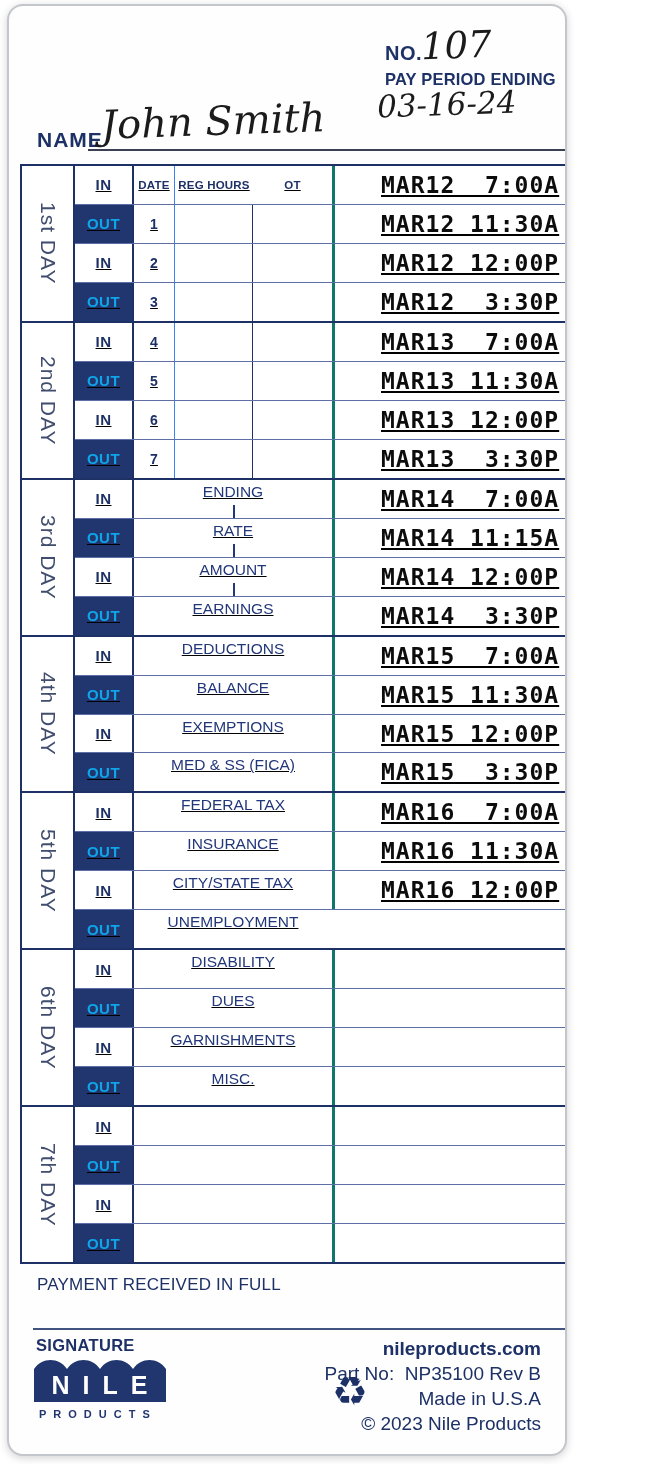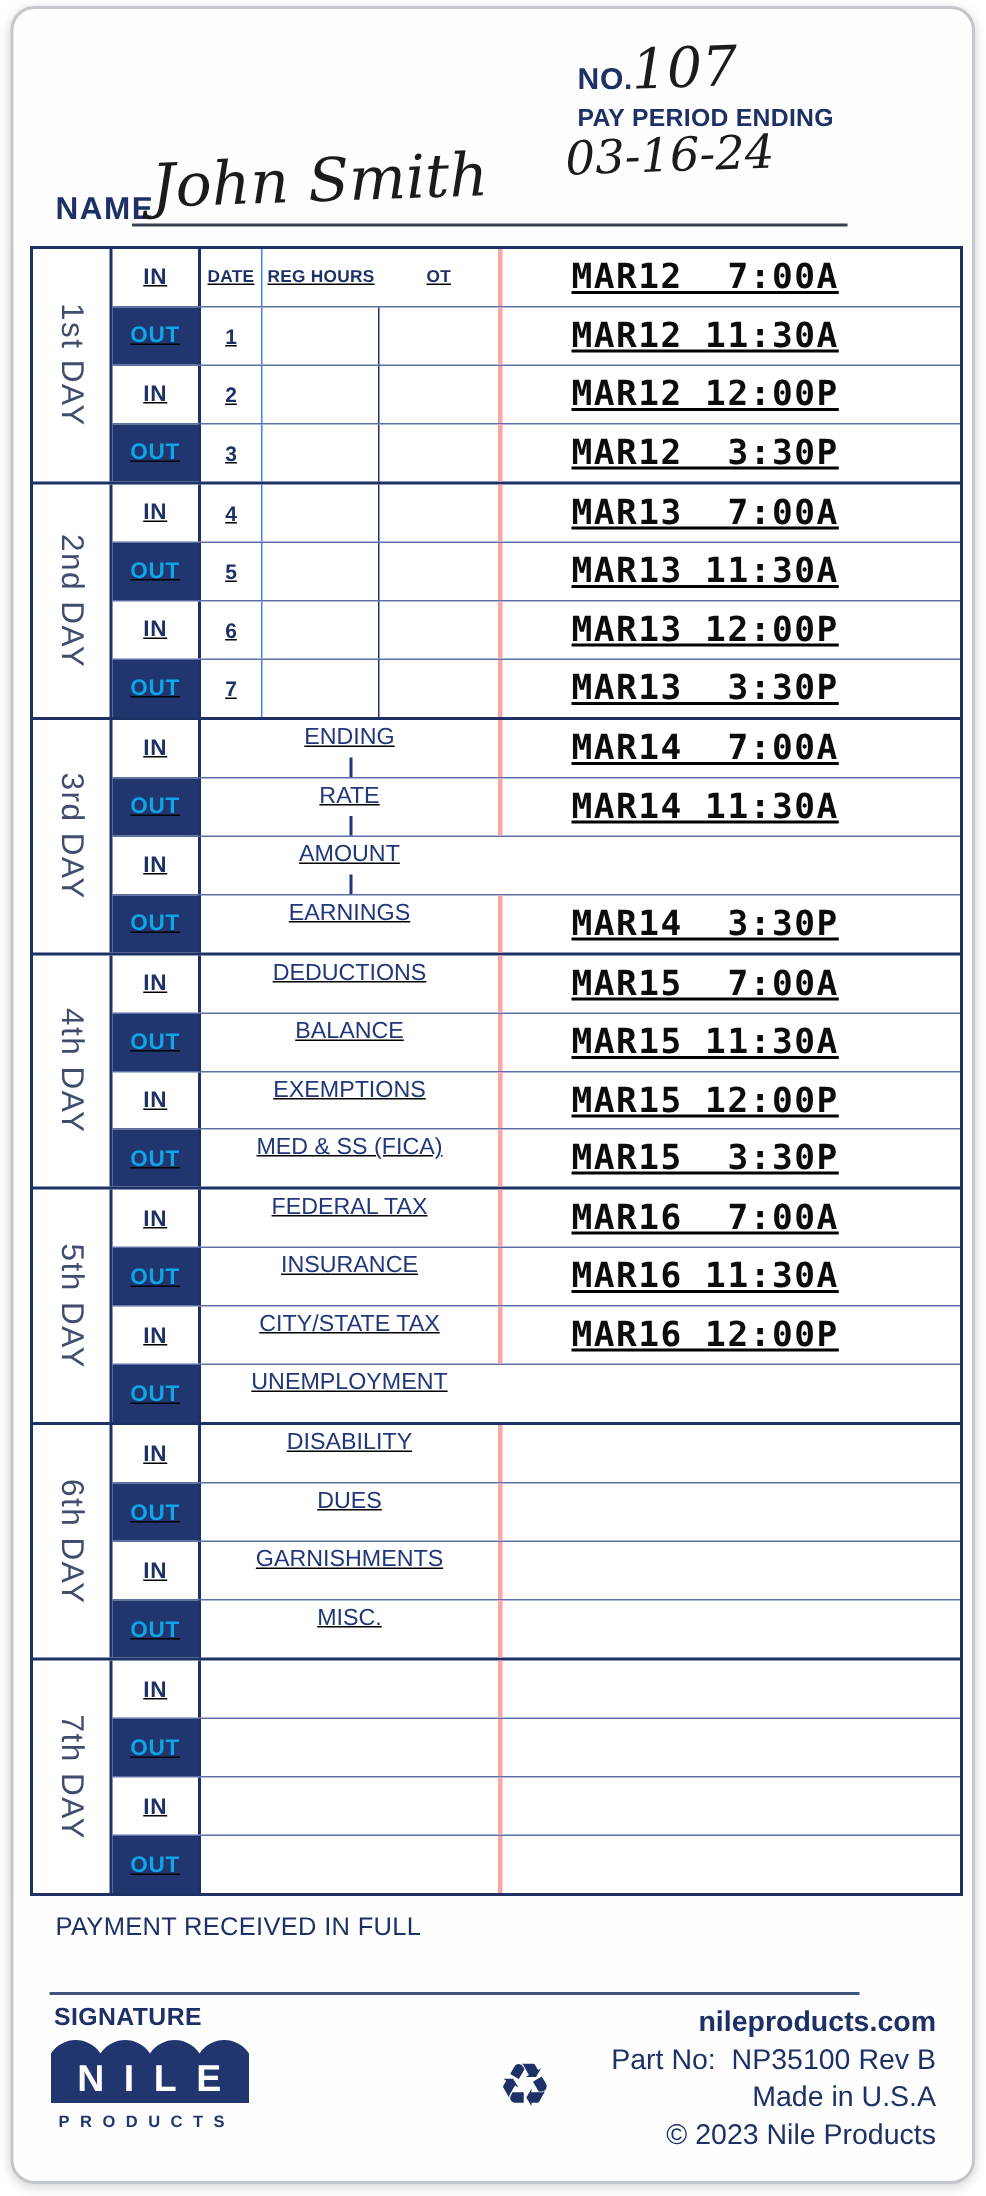--- a/index.html
+++ b/index.html
@@ -1,20 +1,20 @@
 <!DOCTYPE html>
 <html><head>
 <meta charset="utf-8">
 <style>
   * { box-sizing: border-box; margin: 0; padding: 0; }
   html,body { width: 657px; height: 1464px; background: #ffffff;
     font-family: "Liberation Sans", sans-serif; }
   body { position: relative; }
 
-  .card { position: absolute; left: 7px; top: 4px; width: 643px; height: 1452px;
+  .card { position: absolute; left: 7px; top: 4px; width: 560px; height: 1452px;
     background: #fefefe; border: 2px solid #c3c6cb; border-radius: 16px;
     box-shadow: 0 2px 8px rgba(0,0,0,.18); overflow: hidden; }
 
   
   .no-label { position: absolute; left: 376px; top: 36px; font-size: 20px;
     font-weight: bold; color: #1d3166; letter-spacing: .5px; }
   .no-value { position: absolute; left: 412px; top: 18px; font-size: 37px; }
   .ppe-label { position: absolute; left: 376px; top: 64px; font-size: 16.5px;
     font-weight: bold; color: #1d3166; letter-spacing: .2px; }
   .ppe-value { position: absolute; left: 368px; top: 80px; font-size: 31px; }
@@ -48,21 +48,21 @@
     font-size: 14px; color: #1d3166; }
   .c-reg { width: 78px; border-right: 1px solid #1d3166; }
   .c-ot { width: 79px; }
   .hdr-txt { font-size: 11.5px; font-weight: bold; color: #1d3166;
     letter-spacing: .2px; }
   .row.hdr .c-reg { border-right: none; }
   .c-label { width: 198px; position: relative; display: block;
     text-align: center; padding-top: 3px; font-size: 15.5px; color: #22377a; }
   .tick { position: absolute; left: 50%; bottom: 0; width: 2px; height: 13px;
     background: #22377a; }
-  .c-punch { flex: 1; border-left: 3px solid #fca5a5; justify-content: flex-start;
+  .c-punch { flex: 1; border-left: 3px solid #0f766e; justify-content: flex-start;
     padding-left: 46px; text-align: right; }
   .ptime { font-family: "DejaVu Sans Mono", monospace; font-weight: bold;
     font-size: 23px; color: #0c0c0c; white-space: pre; letter-spacing: 1px; }
 
   
   .payment-note { position: absolute; left: 28px; top: 1269px; font-size: 17px;
     color: #1d3166; letter-spacing: .2px; }
   .sig-line { position: absolute; left: 24px; top: 1322px; width: 540px;
     height: 2px; background: #41537f; }
   .sig-label { position: absolute; left: 27px; top: 1330px; font-size: 16.5px;
@@ -191,26 +191,29 @@
           <div class="cell c-io">IN</div>
           <div class="c-label"><span>ENDING</span><span class="tick"></span></div>
           <div class="cell c-punch">
               <span class="ptime">MAR14  7:00A</span>
             </div>
         </div>
         <div class="row out">
           <div class="cell c-io">OUT</div>
           <div class="c-label"><span>RATE</span><span class="tick"></span></div>
           <div class="cell c-punch">
-              <span class="ptime">MAR14 11:30A</span>
+              <span class="ptime">MAR14 11:15A</span>
             </div>
         </div>
         <div class="row in">
           <div class="cell c-io">IN</div>
           <div class="c-label"><span>AMOUNT</span><span class="tick"></span></div>
+          <div class="cell c-punch">
+              <span class="ptime">MAR14 12:00P</span>
+            </div>
         </div>
         <div class="row out">
           <div class="cell c-io">OUT</div>
           <div class="c-label"><span>EARNINGS</span></div>
           <div class="cell c-punch">
               <span class="ptime">MAR14  3:30P</span>
             </div>
         </div>
       </div>
     </div>

